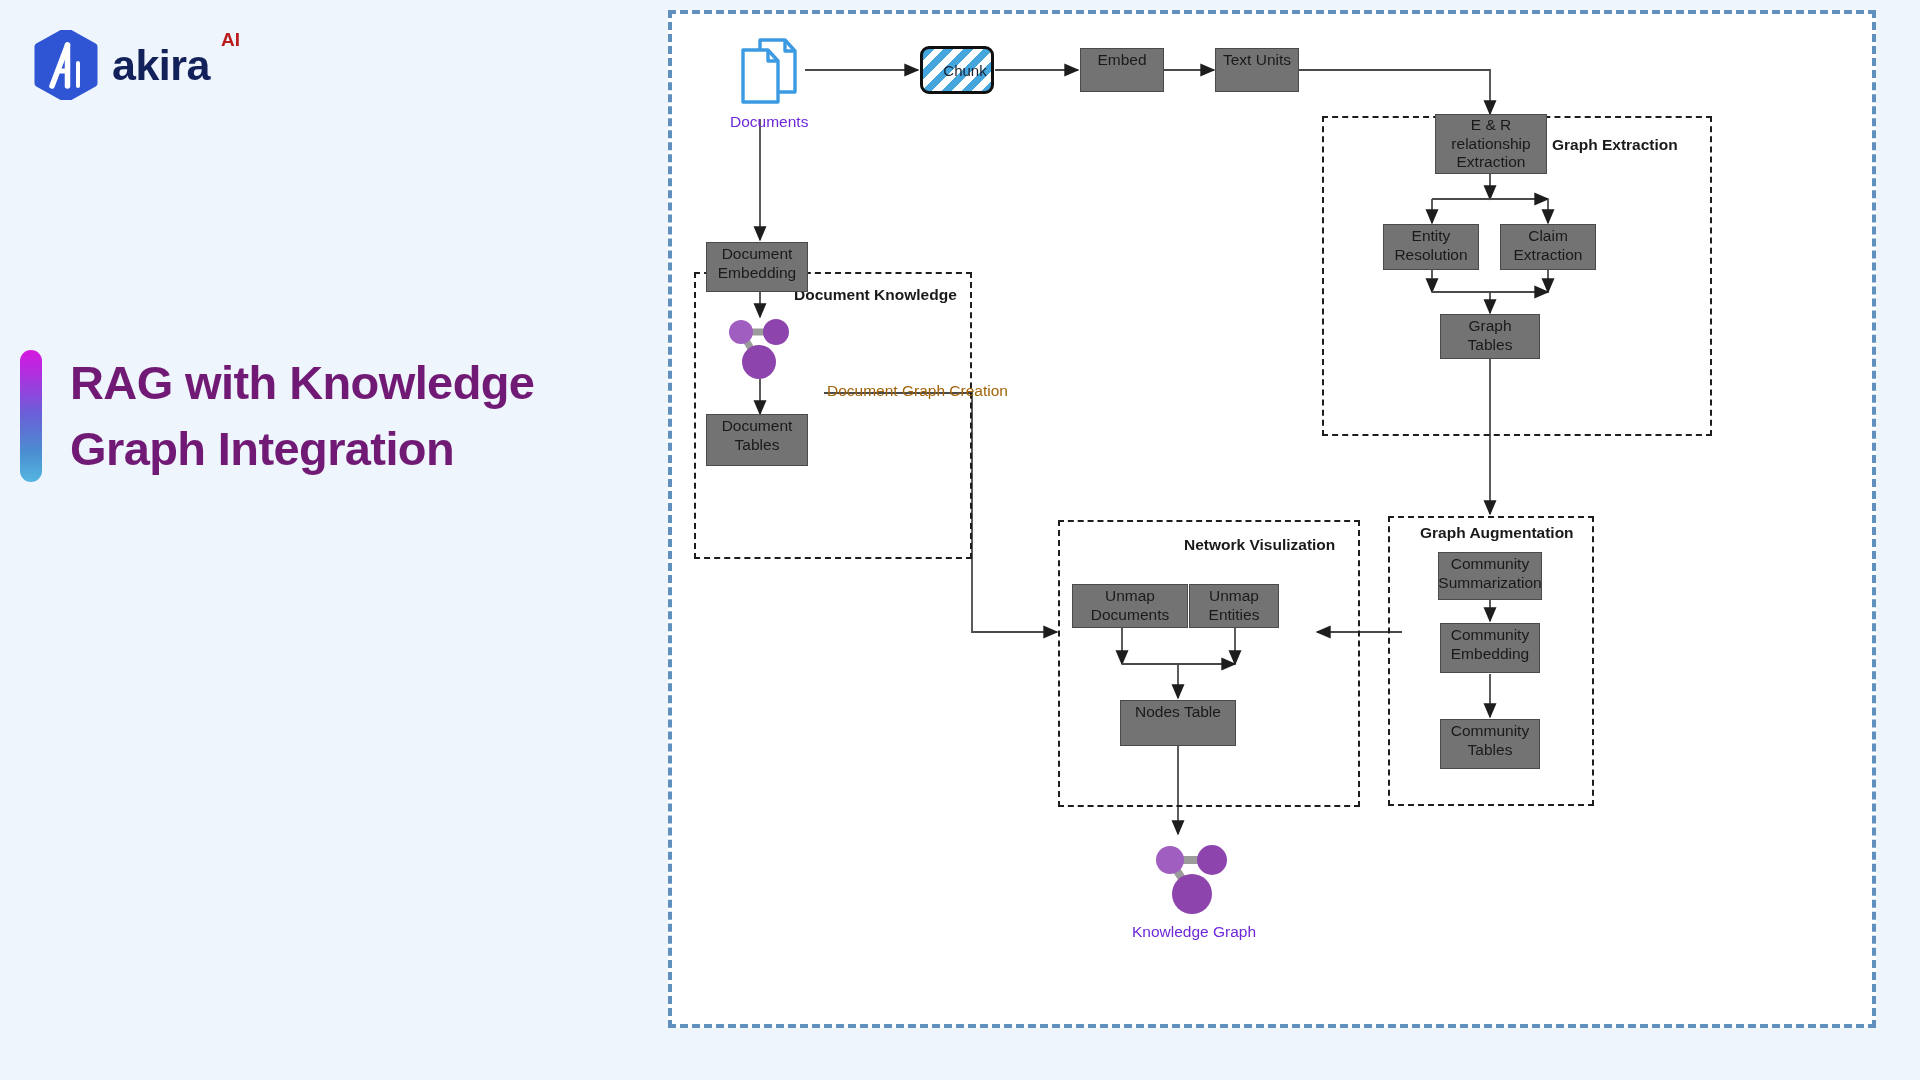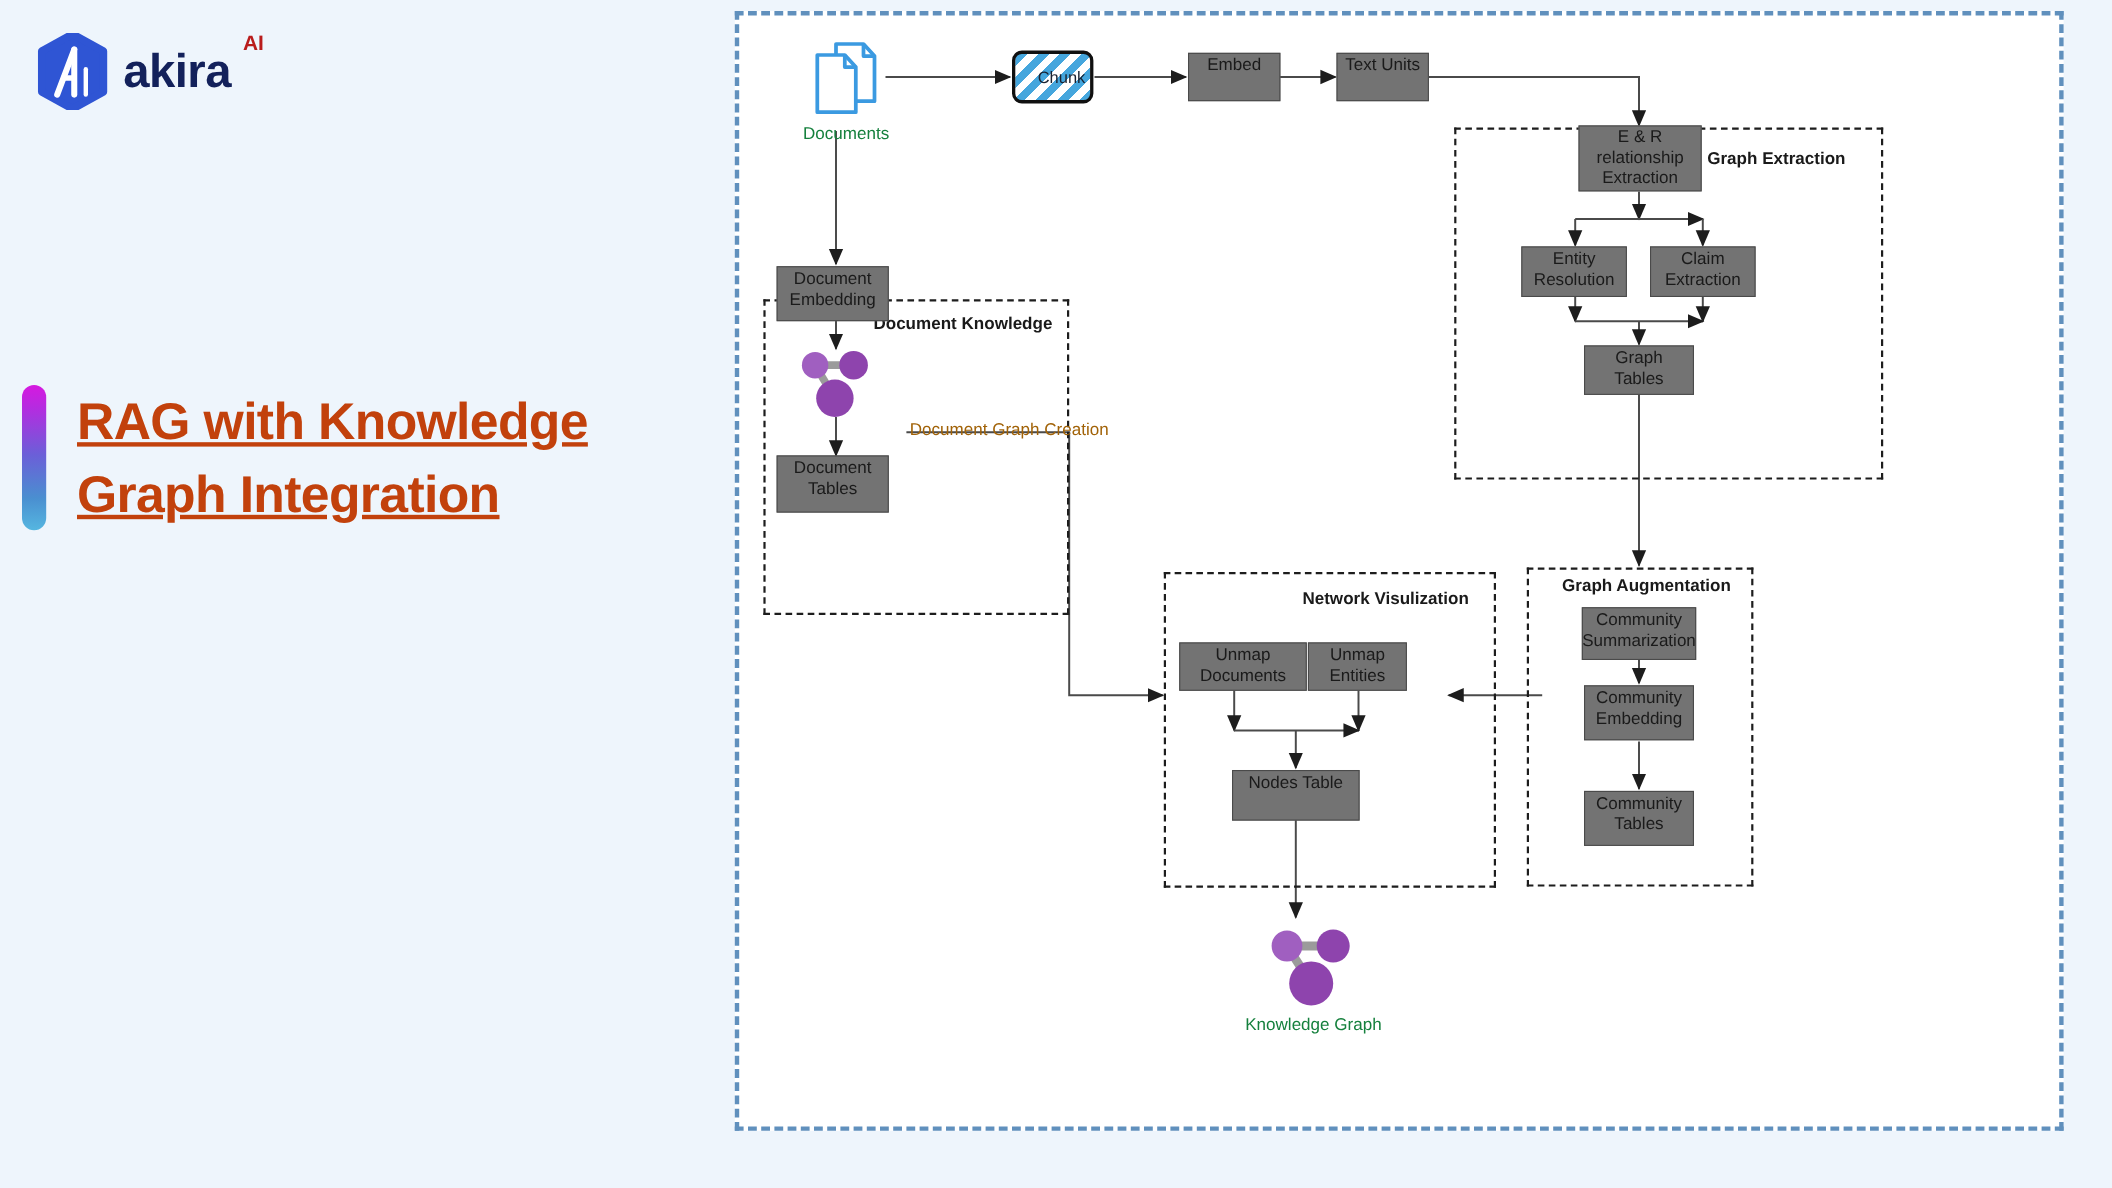--- a/index.html
+++ b/index.html
@@ -61,21 +61,21 @@
     flex: 0 0 auto;
   }
   #headline {
     font-size: 47px;
     font-weight: bold;
     line-height: 1.40;
     letter-spacing: -0.6px;
     white-space: nowrap;
   }
   .hl-dark { color: #0a0a0a; display: block; }
-  .hl-blue { color: #c2410c; display: block; text-decoration: underline; }
+  .hl-blue { color: #701a75; display: block; }
 
   
   #diagram-canvas {
     position: absolute;
     left: 668px; top: 10px;
     width: 1208px; height: 1018px;
     background: #ffffff;
     border: 4px dashed #6090bd;
     box-sizing: border-box;
   }
@@ -137,21 +137,21 @@
 
   
   .icon-block {
     position: absolute;
     display: flex;
     flex-direction: column;
     align-items: center;
   }
   .icon-caption {
     font-size: 15.5px;
-    color: #15803d;
+    color: #6d28d9;
     margin-top: 5px;
     white-space: nowrap;
   }
   .inline-label {
     position: absolute;
     font-size: 15.5px;
     color: #a16207;
     white-space: nowrap;
     text-align: center;
   }

